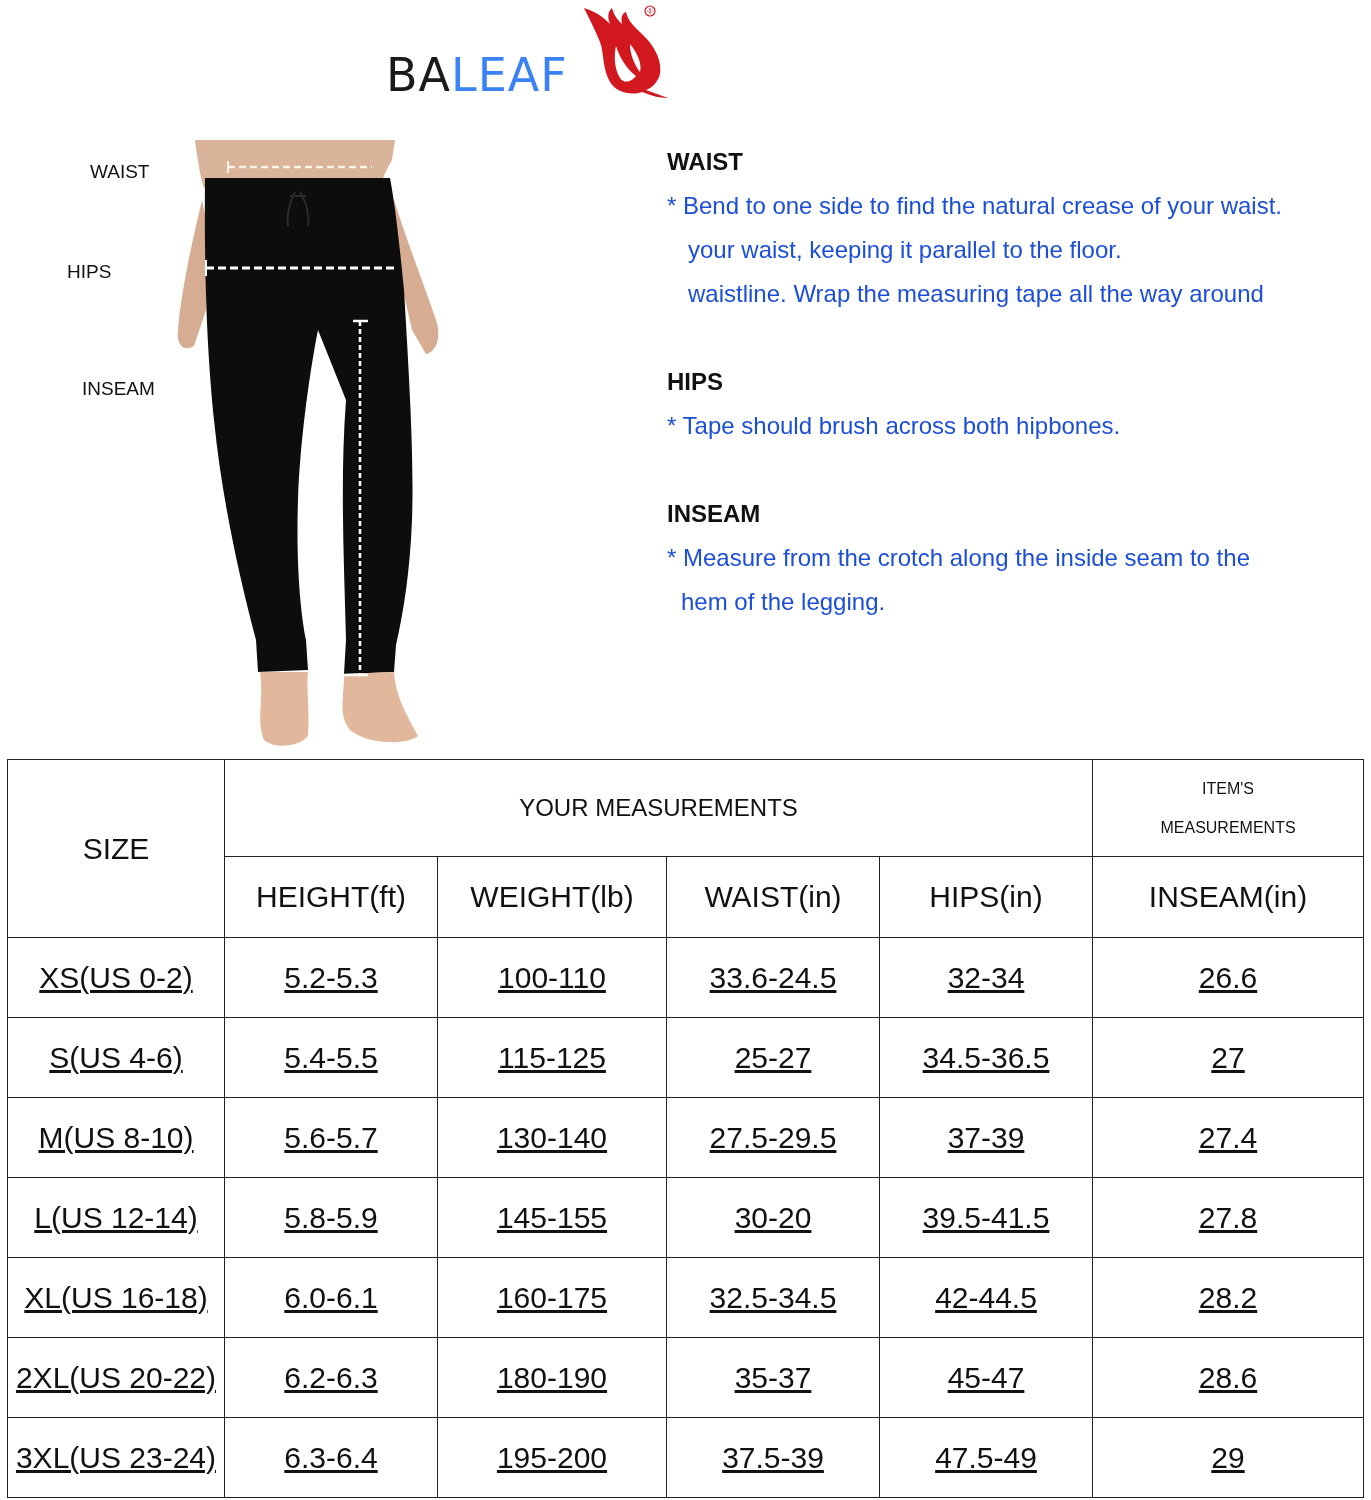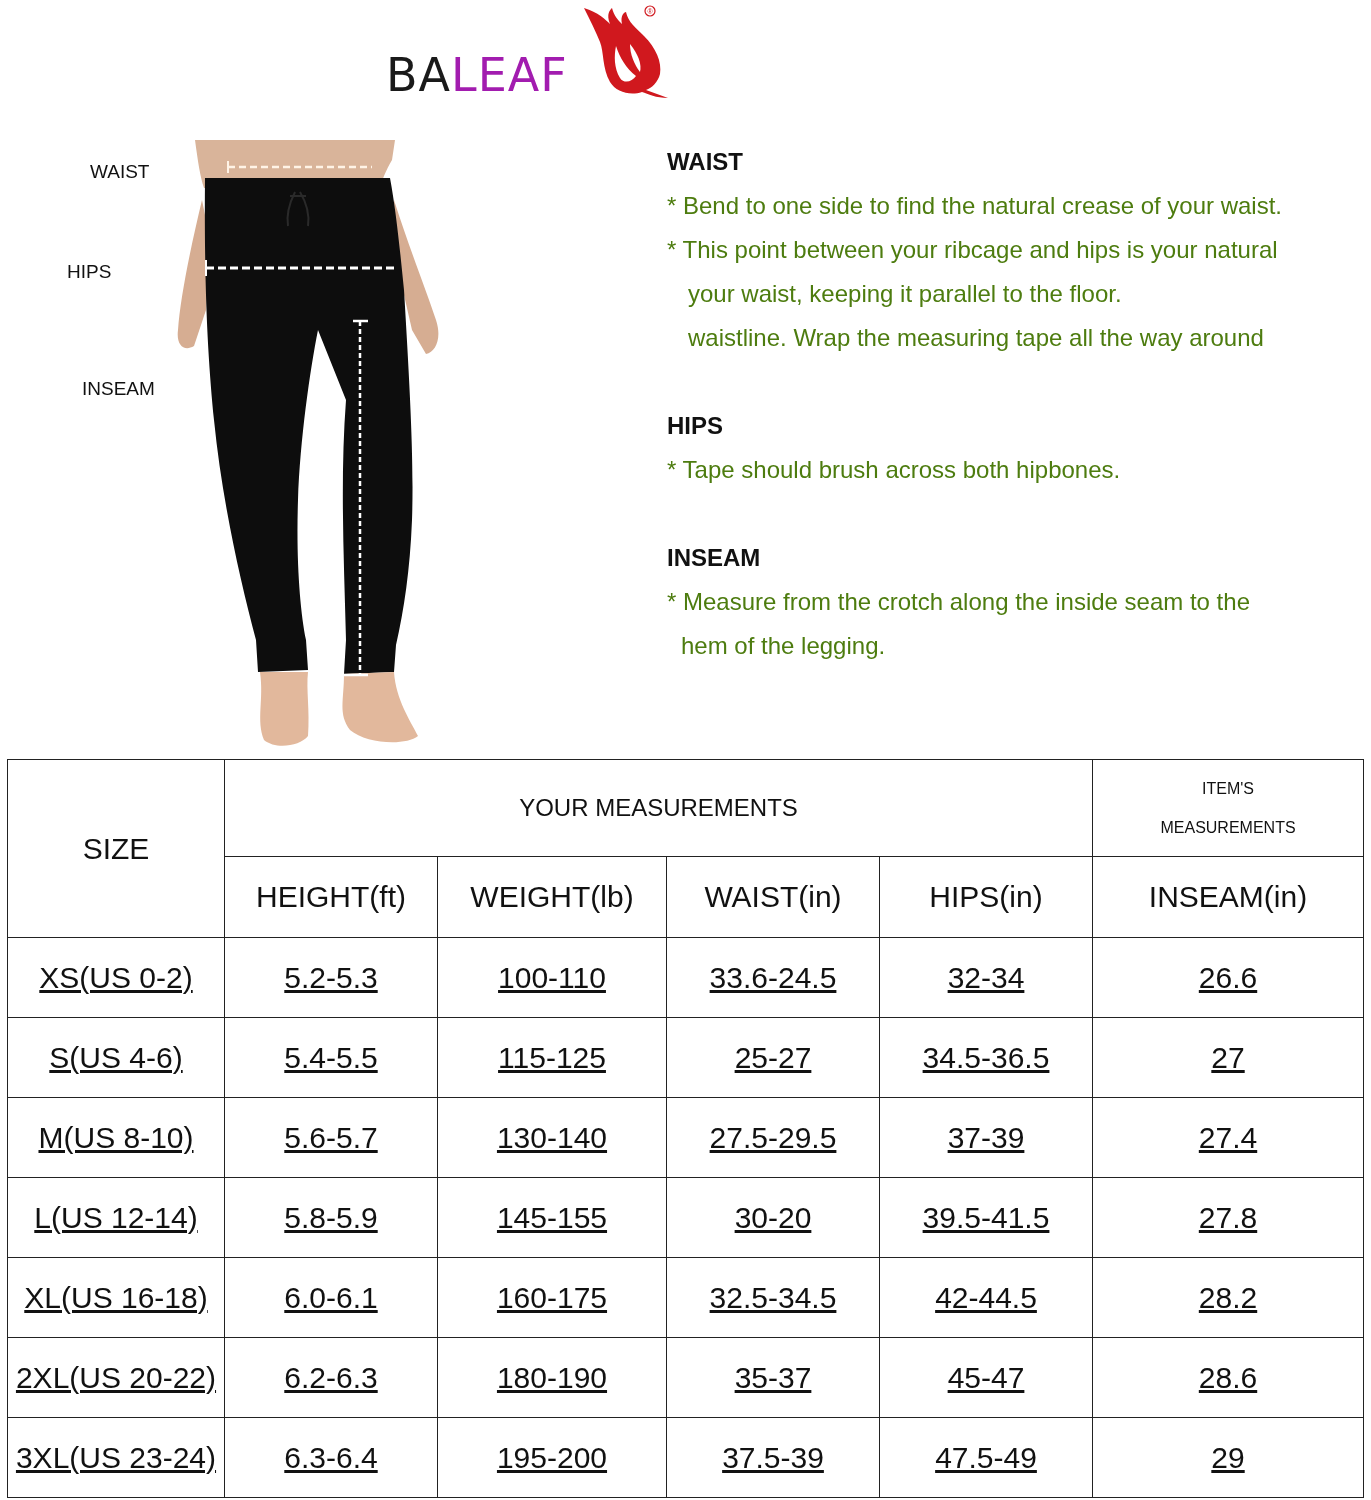--- a/index.html
+++ b/index.html
@@ -7,40 +7,40 @@
       width: 1371px; height: 1500px; position: relative; overflow: hidden;
       font-family: "Liberation Sans", sans-serif; color: #111;
     }
     
     .header { position: absolute; left: 0; top: 0; width: 1371px; height: 120px; }
     .brand {
       position: absolute; left: 386px; top: 52px;
       font-family: "DejaVu Sans", sans-serif; font-size: 46px; letter-spacing: 1px;
       color: #1a1a1a; line-height: 46px;
     }
-    .brand .red { color: #a21caf; text-align: center; }
+    .brand .red { color: #3b82f6; text-align: center; }
     .logo-leaf { position: absolute; left: 576px; top: 2px; width: 100px; height: 96px; }
     .title {
       position: absolute; left: 704px; top: 50px;
       font-family: "DejaVu Sans", sans-serif; font-size: 48px; letter-spacing: 2px;
       color: #111; line-height: 50px; font-weight: normal;
     }
 
     
     .figure { position: absolute; left: 0; top: 140px; width: 500px; height: 618px; }
     .fig-label { position: absolute; font-size: 19px; color: #111; }
     .model { position: absolute; left: 160px; top: 0px; width: 300px; height: 618px; }
 
     
     .instructions { position: absolute; left: 667px; top: 140px; width: 690px; }
     .section h3 {
       margin: 0; font-size: 24px; font-weight: bold; color: #111; line-height: 44px;
     }
     .section p {
-      margin: 0; font-size: 24px; line-height: 44px; color: #4d7c0f; white-space: nowrap;
+      margin: 0; font-size: 24px; line-height: 44px; color: #1d4ed8; white-space: nowrap;
     }
     .section p.cont { padding-left: 21px; }
     .section.hips { margin-top: 44px; }
     .section.inseam { margin-top: 44px; }
     .section.inseam p.cont { padding-left: 14px; line-height: 44px; }
 
     
     .size-table {
       position: absolute; left: 7px; top: 759px; width: 1356px;
       border-collapse: collapse; table-layout: fixed;
@@ -97,21 +97,20 @@
     <line x1="193" y1="181" x2="208" y2="181" stroke="#ffffff" stroke-width="2.5"></line>
     <line x1="200" y1="181" x2="200" y2="535" stroke="#ffffff" stroke-width="2.5" stroke-dasharray="5 3"></line>
     <line x1="184" y1="535" x2="208" y2="535" stroke="#ffffff" stroke-width="2.5"></line>
   </svg>
 </div>
 
 <div class="instructions">
   <div class="section waist">
     <h3>WAIST</h3>
     <p>* Bend to one side to find the natural crease of your waist.</p>
-    <p>* This point between your ribcage and hips is your natural</p>
     <p class="cont">your waist, keeping it parallel to the floor.</p>
     <p class="cont">waistline. Wrap the measuring tape all the way around</p>
   </div>
   <div class="section hips">
     <h3>HIPS</h3>
     <p>* Tape should brush across both hipbones.</p>
   </div>
   <div class="section inseam">
     <h3>INSEAM</h3>
     <p>* Measure from the crotch along the inside seam to the</p>

